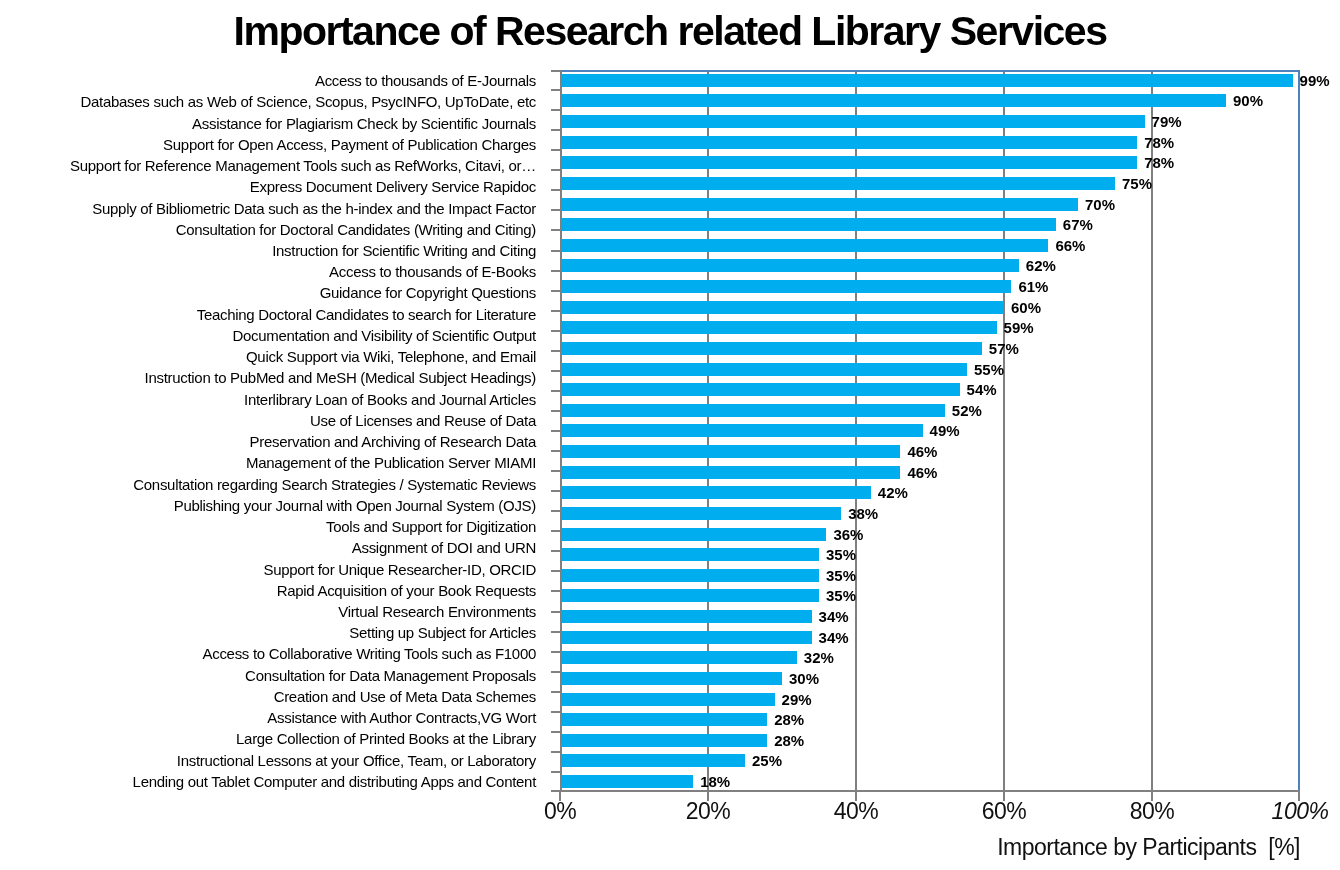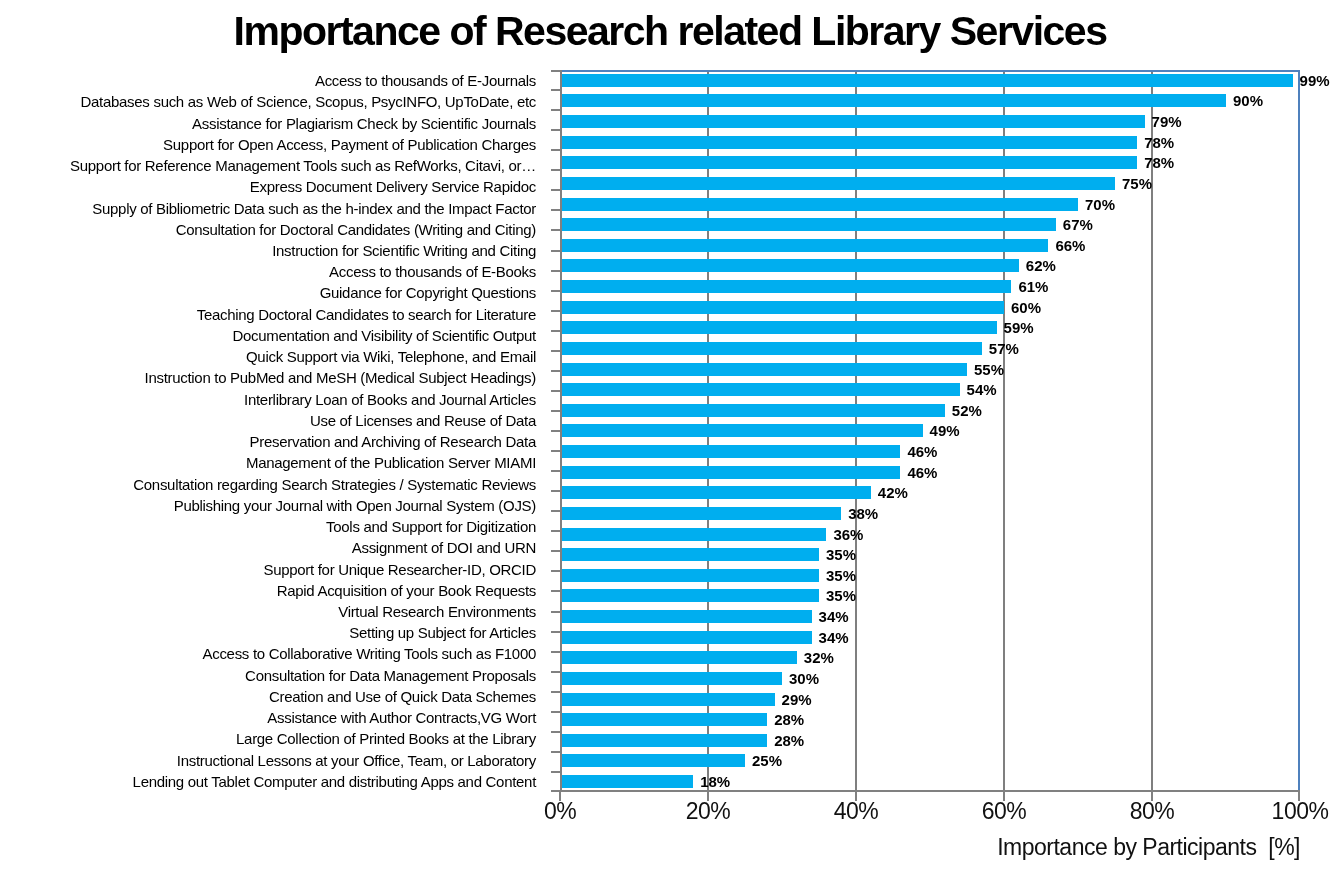--- a/index.html
+++ b/index.html
@@ -132,21 +132,21 @@
     <div class="cat-label">Consultation regarding Search Strategies / Systematic Reviews</div>
     <div class="cat-label">Publishing your Journal with Open Journal System (OJS)</div>
     <div class="cat-label">Tools and Support for Digitization</div>
     <div class="cat-label">Assignment of DOI and URN</div>
     <div class="cat-label">Support for Unique Researcher-ID, ORCID</div>
     <div class="cat-label">Rapid Acquisition of your Book Requests</div>
     <div class="cat-label">Virtual Research Environments</div>
     <div class="cat-label">Setting up Subject for Articles</div>
     <div class="cat-label">Access to Collaborative Writing Tools such as F1000</div>
     <div class="cat-label">Consultation for Data Management Proposals</div>
-    <div class="cat-label">Creation and Use of Quick Data Schemes</div>
+    <div class="cat-label">Creation and Use of Meta Data Schemes</div>
     <div class="cat-label">Assistance with Author Contracts,VG Wort</div>
     <div class="cat-label">Large Collection of Printed Books at the Library</div>
     <div class="cat-label">Instructional Lessons at your Office, Team, or Laboratory</div>
     <div class="cat-label">Lending out Tablet Computer and distributing Apps and Content</div>
   </div>
 
 <div class="plot" id="plot">
   <div class="bars" id="bars">
       <div class="bar-row">
         <div class="bar" style="width: 99%; background: rgb(0, 174, 239);"></div>
@@ -341,16 +341,16 @@
     <div class="x-tick" style="left: calc(80% - 1px); background: rgb(128, 128, 128);"></div>
     <div class="x-tick" style="left: calc(100% - 2px); background: rgb(128, 128, 128);"></div>
   </div>
 
 <div class="x-axis-labels" id="x-axis-labels">
     <span class="tick-label" style="left: 0%;">0%</span>
     <span class="tick-label" style="left: 20%;">20%</span>
     <span class="tick-label" style="left: 40%;">40%</span>
     <span class="tick-label" style="left: 60%;">60%</span>
     <span class="tick-label" style="left: 80%;">80%</span>
-    <span class="tick-label" style="left: 100%;">100%</span>
+    <span class="tick-label" style="left: 100%; font-style: italic;">100%</span>
   </div>
 
 <div class="x-axis-title">Importance by Participants  [%]</div>
 
 </body></html>

